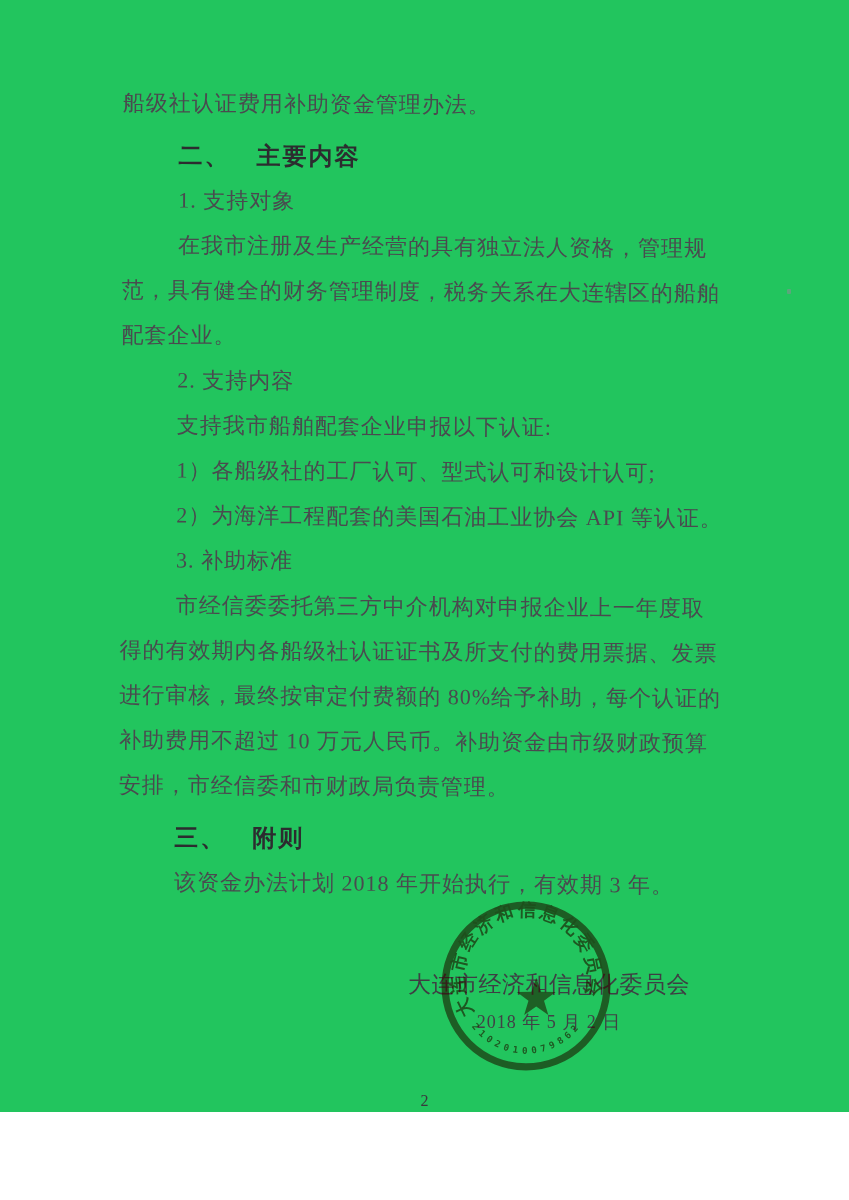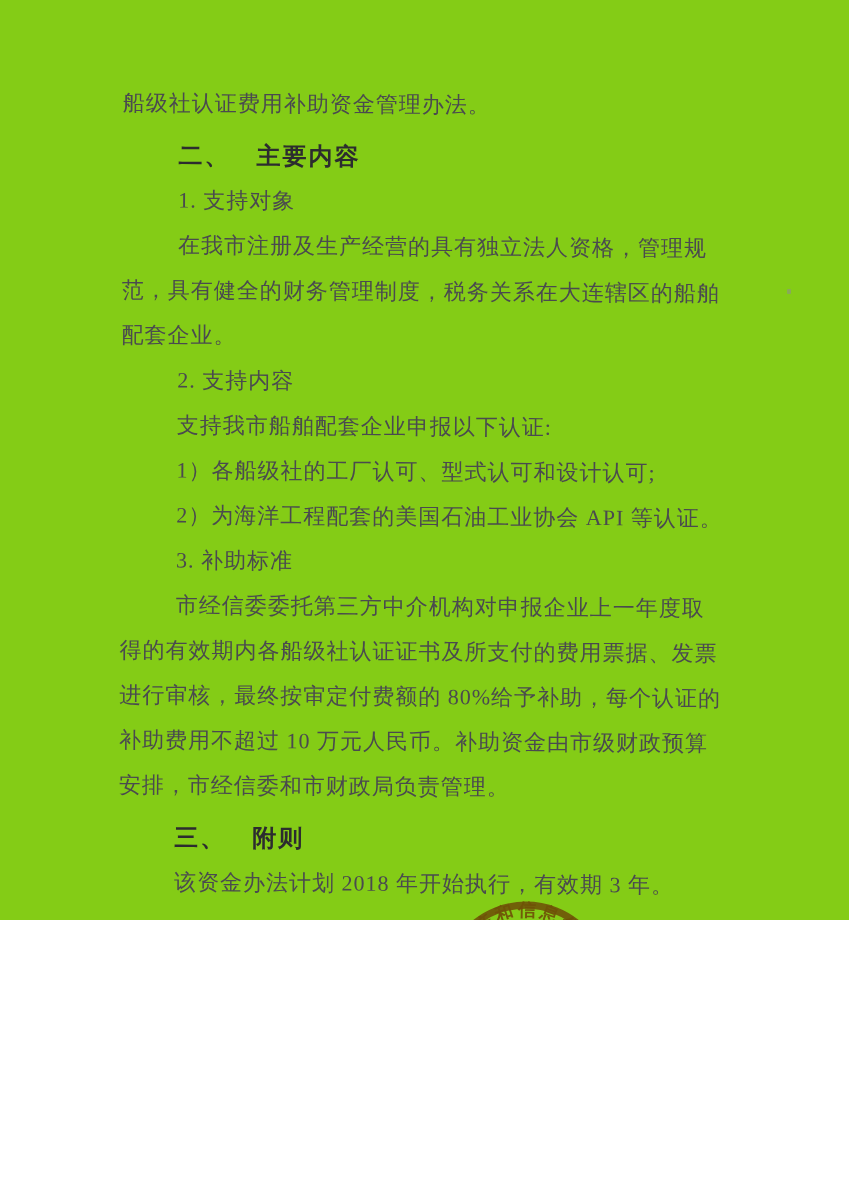--- a/index.html
+++ b/index.html
@@ -1,19 +1,19 @@
 <!DOCTYPE html>
 <html><head>
 <meta charset="utf-8">
 <style>
   html,body{margin:0;padding:0;}
   .page{
     position:relative;
-    width:849px;height:920px;
-    background:#84cc16;
+    width:849px;height:1112px;
+    background:#22c55e;
     overflow:hidden;
     font-family:"Liberation Serif","DejaVu Serif",serif;
   }
   .doc-body{
     position:absolute;
     left:123px;top:82px;width:604px;
     transform:rotate(0.35deg);
     transform-origin:50% 0;
   }
   .line{

